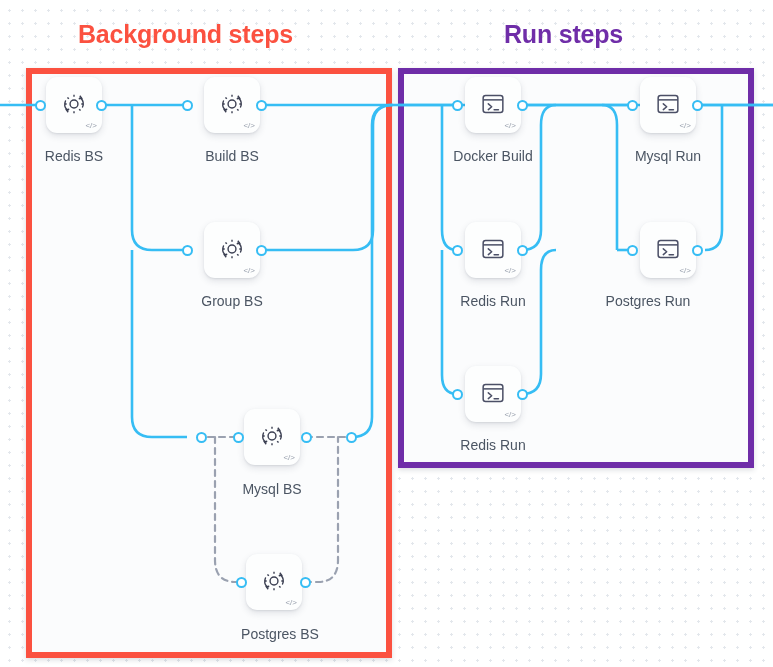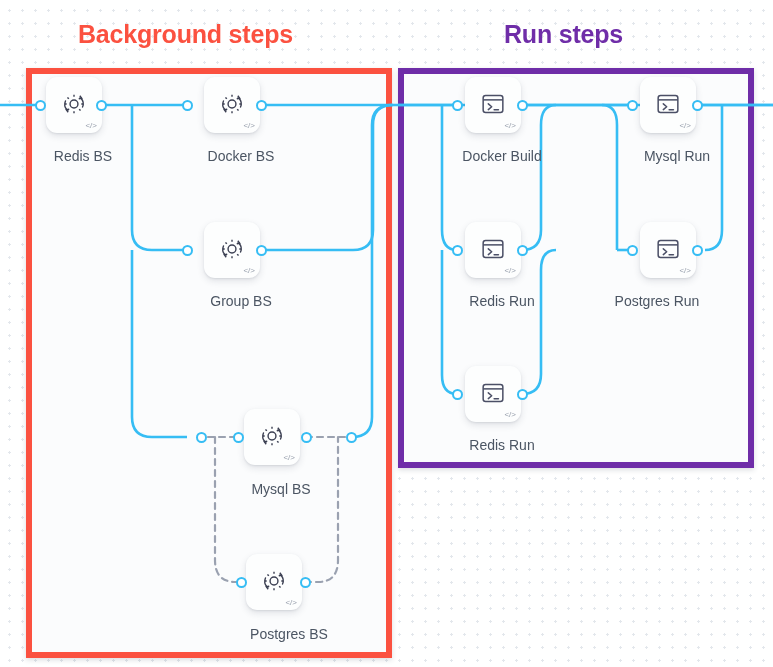--- a/index.html
+++ b/index.html
@@ -110,21 +110,20 @@
   }
 
   .node-label {
     position: absolute;
     font-size: 14px;
     color: #4b5563;
     white-space: nowrap;
     text-align: right;
     transform: translateX(-50%);
     user-select: none;
-    margin-left: 9px;
   }
 
   
   .port {
     position: absolute;
     width: 11px; height: 11px;
     border-radius: 50%;
     background: #ffffff;
     border: 2.4px solid #36bdf4;
   }
@@ -201,21 +200,21 @@
     <svg class="node-icon" viewBox="0 0 32 32" fill="none" stroke="#3b3f52" stroke-width="1.5">
       <circle cx="16" cy="16" r="4.2"></circle>
       <path d="M16 8.2v-2 M16 23.8v2 M8.2 16h-2 M23.8 16h2 M10.5 10.5 9 9 M21.5 21.5 23 23 M21.5 10.5 23 9 M10.5 21.5 9 23"></path>
       <path d="M23.5 9.8a9 9 0 0 1 1.6 9.5" stroke-linecap="round"></path>
       <path d="M8.5 22.2a9 9 0 0 1-1.6-9.5" stroke-linecap="round"></path>
       <path d="M22.2 7.2l2 2.6-3.1.7"></path>
       <path d="M9.8 24.8l-2-2.6 3.1-.7"></path>
     </svg>
     <span class="code-badge">&lt;/&gt;</span>
   </div>
-  <div class="node-label" style="left:232px; top:148px;">Docker BS</div>
+  <div class="node-label" style="left:232px; top:148px;">Build BS</div>
   <div class="port" style="left:182px; top:100px;"></div>
   <div class="port" style="left:256px; top:100px;"></div>
 
   <div class="node" style="left:204px; top:222px;">
     <svg class="node-icon" viewBox="0 0 32 32" fill="none" stroke="#3b3f52" stroke-width="1.5">
       <circle cx="16" cy="16" r="4.2"></circle>
       <path d="M16 8.2v-2 M16 23.8v2 M8.2 16h-2 M23.8 16h2 M10.5 10.5 9 9 M21.5 21.5 23 23 M21.5 10.5 23 9 M10.5 21.5 9 23"></path>
       <path d="M23.5 9.8a9 9 0 0 1 1.6 9.5" stroke-linecap="round"></path>
       <path d="M8.5 22.2a9 9 0 0 1-1.6-9.5" stroke-linecap="round"></path>
       <path d="M22.2 7.2l2 2.6-3.1.7"></path>

